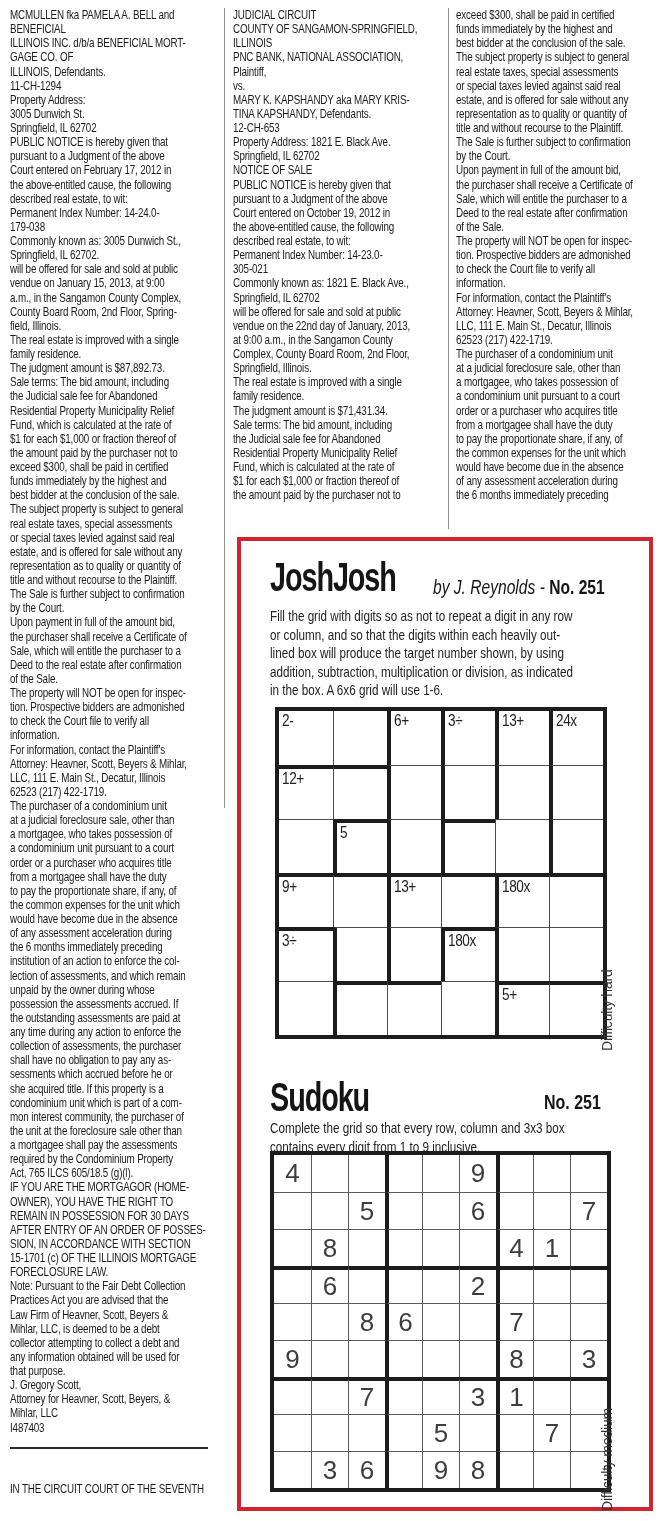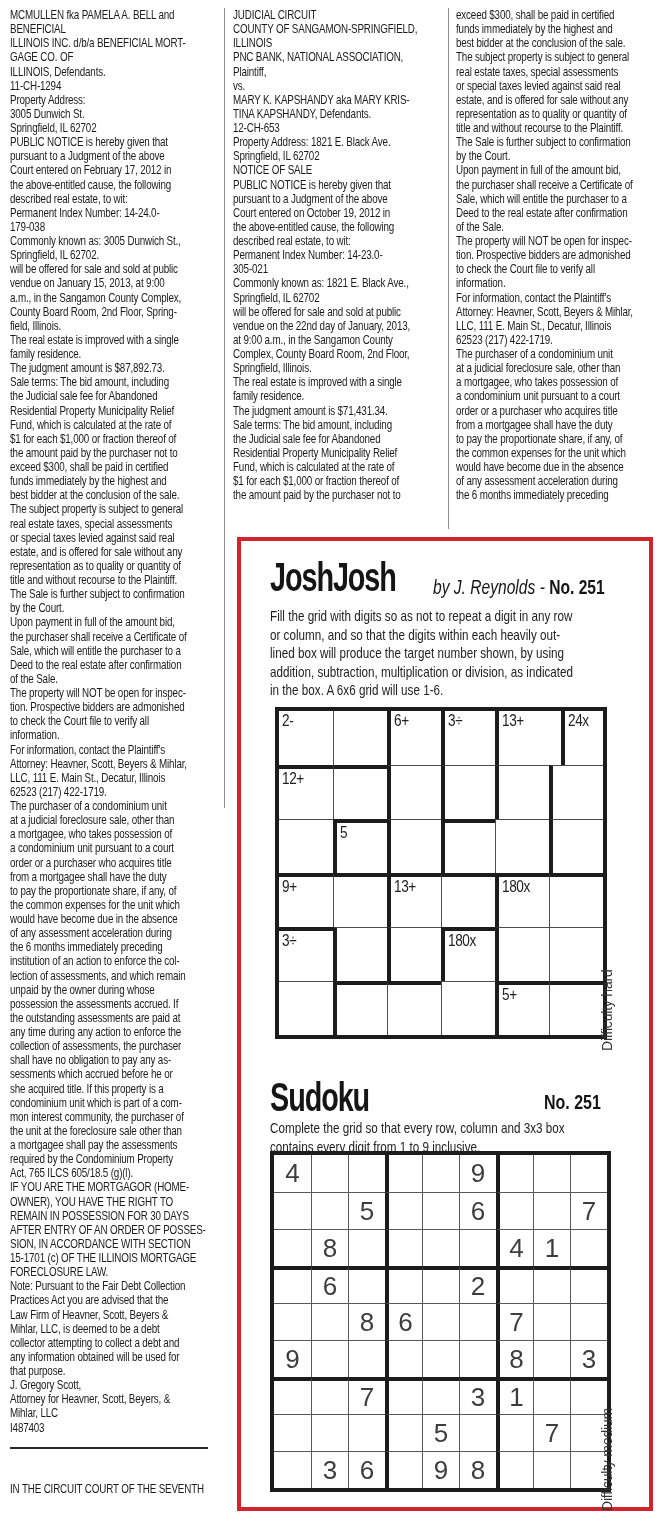--- a/index.html
+++ b/index.html
@@ -236,21 +236,21 @@
       <div class="kcell" style="left: 54px; top: 0px; border-left: 1px solid rgb(77, 77, 77);"></div>
       <div class="kcell" style="left: 108px; top: 0px; border-left: 4px solid rgb(28, 28, 28);">
         <span class="klabel">6+</span>
       </div>
       <div class="kcell" style="left: 162px; top: 0px; border-left: 4px solid rgb(28, 28, 28);">
         <span class="klabel">3÷</span>
       </div>
       <div class="kcell" style="left: 216px; top: 0px; border-left: 4px solid rgb(28, 28, 28);">
         <span class="klabel">13+</span>
       </div>
-      <div class="kcell" style="left: 282px; top: 0px; border-left: 4px solid rgb(28, 28, 28);">
+      <div class="kcell" style="left: 270px; top: 0px; border-left: 4px solid rgb(28, 28, 28);">
         <span class="klabel">24x</span>
       </div>
       <div class="kcell" style="left: 0px; top: 54px; border-top: 4px solid rgb(28, 28, 28);">
         <span class="klabel">12+</span>
       </div>
       <div class="kcell" style="left: 54px; top: 54px; border-top: 4px solid rgb(28, 28, 28); border-left: 1px solid rgb(77, 77, 77);"></div>
       <div class="kcell" style="left: 108px; top: 54px; border-top: 1px solid rgb(77, 77, 77); border-left: 4px solid rgb(28, 28, 28);"></div>
       <div class="kcell" style="left: 162px; top: 54px; border-top: 1px solid rgb(77, 77, 77); border-left: 4px solid rgb(28, 28, 28);"></div>
       <div class="kcell" style="left: 216px; top: 54px; border-top: 1px solid rgb(77, 77, 77); border-left: 4px solid rgb(28, 28, 28);"></div>
       <div class="kcell" style="left: 270px; top: 54px; border-top: 1px solid rgb(77, 77, 77); border-left: 4px solid rgb(28, 28, 28);"></div>

